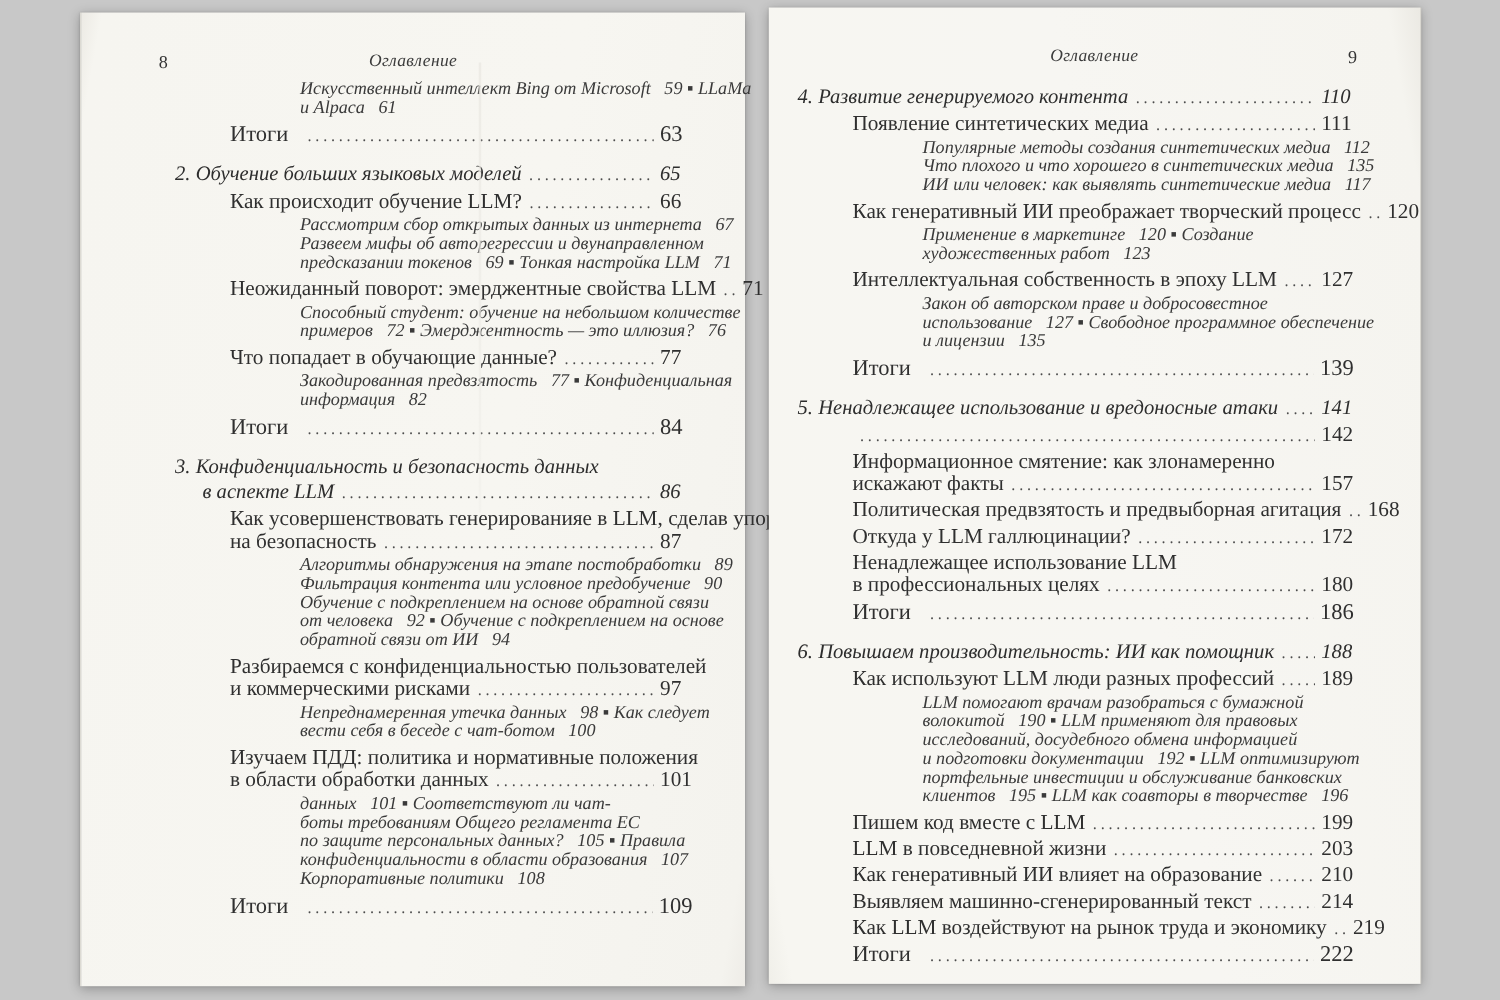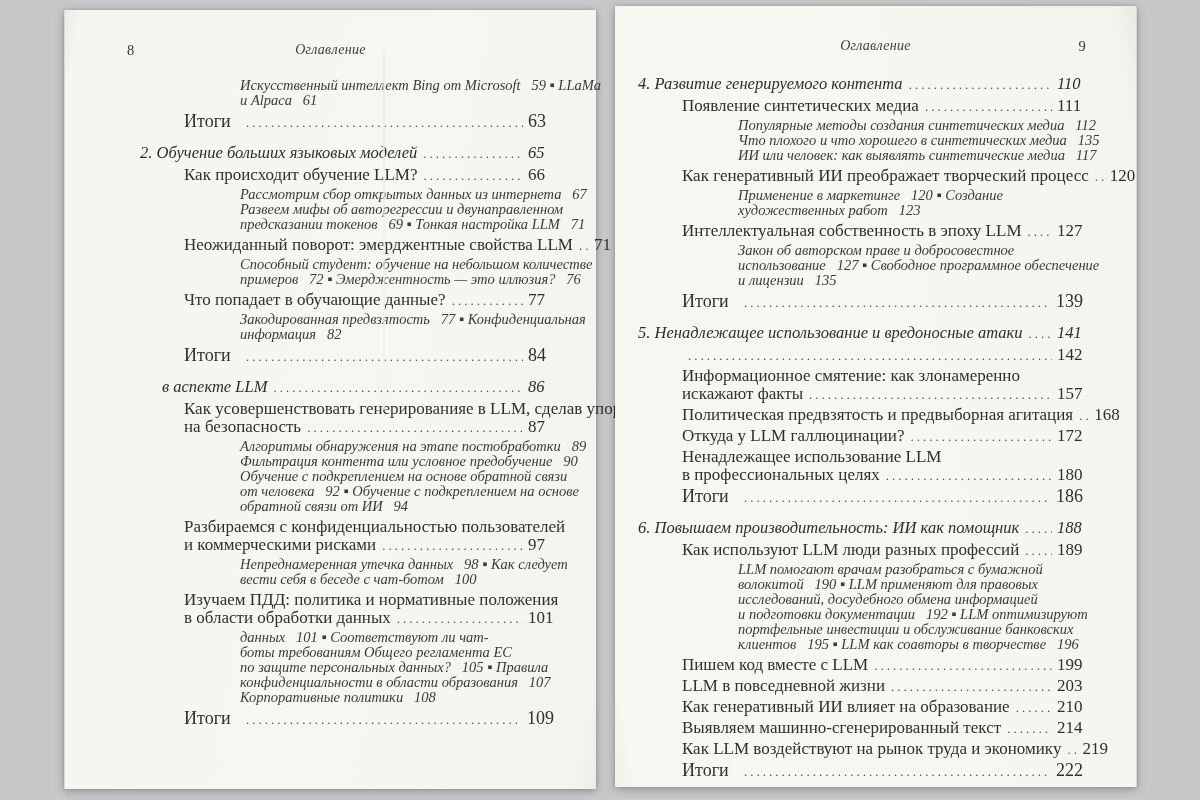--- a/index.html
+++ b/index.html
@@ -46,21 +46,21 @@
   .folio {
     position: absolute; top: 0;
     font-style: normal;
     font-size: 14.5px;
     color: #333;
   }
   .paper.left  .folio { left: 62px; }
   .paper.right .folio { right: 50px; }
 
   .toc {
-    margin-top: 18px;
+    margin-top: 4px;
   }
   .paper.left  .toc { padding: 0 42px 0 75px; }
   .paper.right .toc { padding: 0 53px 0 23px; }
 
   .entry { margin-bottom: 2px; }
   .entry.chapter { margin-top: 11px; font-style: italic; font-size: 16.5px; line-height: 20px; color: #2d2d2d; }
   .entry.section { font-size: 17px; line-height: 18px; color: #2f2f2f; }
   .entry.summary { font-size: 18px; line-height: 18px; color: #2f2f2f; }
   .entry.sub     { margin-left: 100px; font-style: italic; font-size: 14.5px; line-height: 15px; color: #3a3a3a; margin-bottom: 4px; }
   .entry.section, .entry.summary { margin-left: 44px; }
@@ -152,20 +152,21 @@
           <div class="tline">информация   82</div>
         </div>
         <div class="entry summary">
           <div class="lrow">
             <span class="ltext sumlabel">Итоги</span>
             <span class="leader"></span>
             <span class="pnum">84</span>
           </div>
         </div>
         <div class="entry chapter">
+          <div class="tline">3. Конфиденциальность и безопасность данных</div>
           <div class="lrow cont">
             <span class="ltext">в аспекте LLM</span>
             <span class="leader"></span>
             <span class="pnum">86</span>
           </div>
         </div>
         <div class="entry section">
           <div class="tline">Как усовершенствовать генерированияе в LLM, сделав упор</div>
           <div class="lrow">
             <span class="ltext">на безопасность</span>

